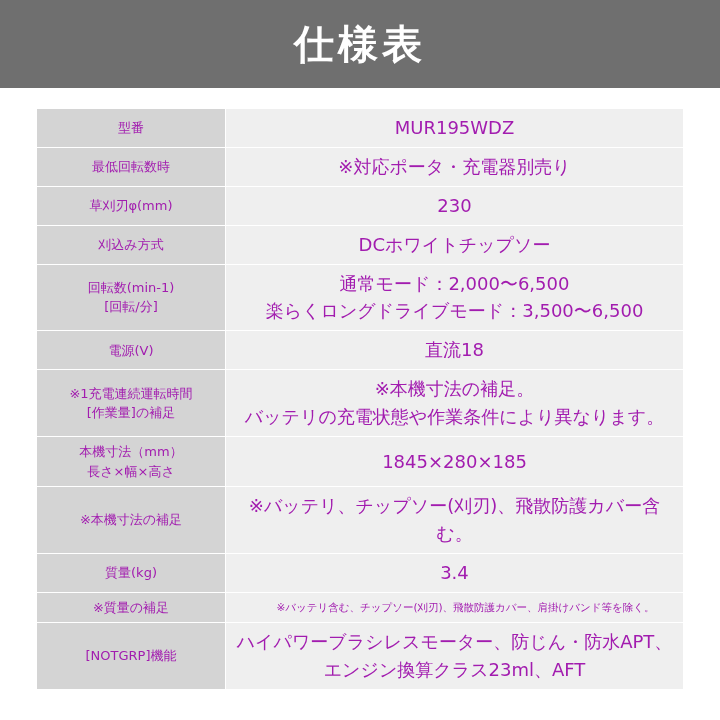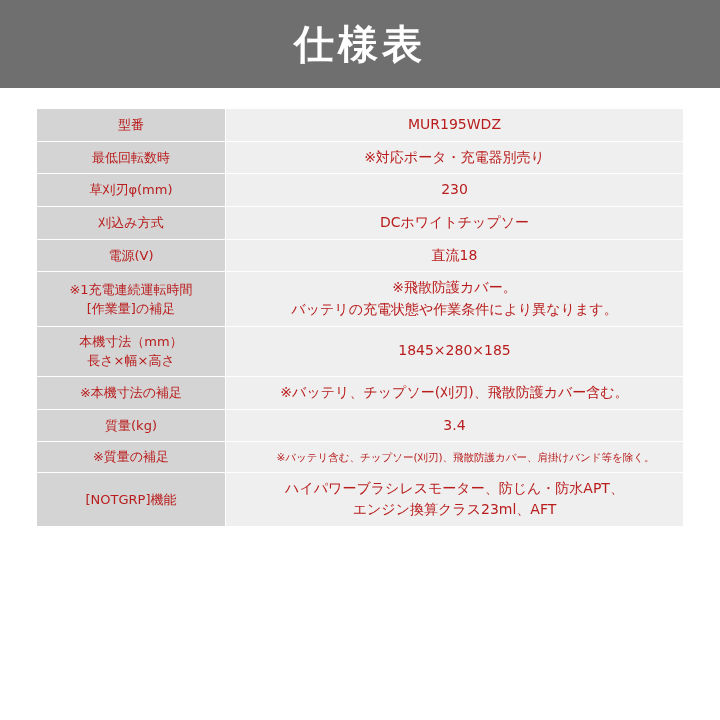--- a/index.html
+++ b/index.html
@@ -42,32 +42,32 @@
   table.spec {
     border-collapse: collapse;
     width: 648px;
     table-layout: fixed;
     font-family: "DejaVu Sans", sans-serif;
   }
   table.spec td {
     border: 1px solid #ffffff;
     vertical-align: middle;
     text-align: center;
-    color: #b91c1c;
+    color: #a21caf;
   }
   td.label {
     width: 180px;
     background: #d4d4d4;
     font-size: 13px;
     padding: 5px 4px;
     line-height: 1.5;
   }
   td.value {
     background: #efefef;
-    font-size: 14px;
+    font-size: 18px;
     padding: 5px 6px;
     line-height: 1.55;
   }
   td.value.small {
     font-size: 10.5px;
     line-height: 1.4;
     padding-left: 28px;
   }
   .line2 {
     display: block;
@@ -115,33 +115,43 @@
           <tr>
             <td class="label">
               <span class="line2">刈込み方式</span>
             </td>
             <td class="value">
               <span class="line2">DCホワイトチップソー</span>
             </td>
           </tr>
           <tr>
             <td class="label">
+              <span class="line2">回転数(min-1)</span>
+              <span class="line2">[回転/分]</span>
+            </td>
+            <td class="value">
+              <span class="line2">通常モード：2,000〜6,500</span>
+              <span class="line2">楽らくロングドライブモード：3,500〜6,500</span>
+            </td>
+          </tr>
+          <tr>
+            <td class="label">
               <span class="line2">電源(V)</span>
             </td>
             <td class="value">
               <span class="line2">直流18</span>
             </td>
           </tr>
           <tr>
             <td class="label">
               <span class="line2">※1充電連続運転時間</span>
               <span class="line2">[作業量]の補足</span>
             </td>
             <td class="value">
-              <span class="line2">※飛散防護カバー。</span>
+              <span class="line2">※本機寸法の補足。</span>
               <span class="line2">バッテリの充電状態や作業条件により異なります。</span>
             </td>
           </tr>
           <tr>
             <td class="label">
               <span class="line2">本機寸法（mm）</span>
               <span class="line2">長さ×幅×高さ</span>
             </td>
             <td class="value">
               <span class="line2">1845×280×185</span>

